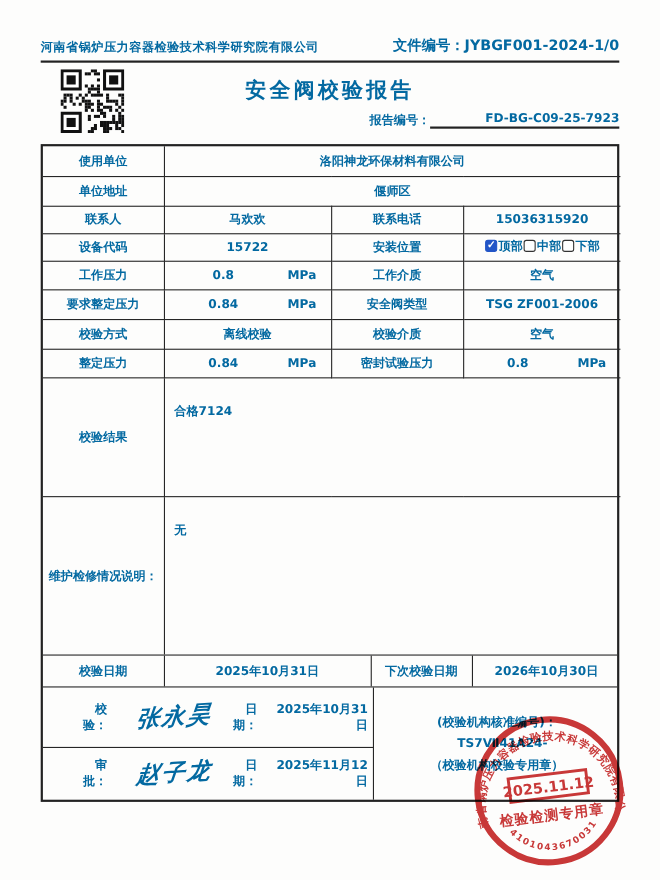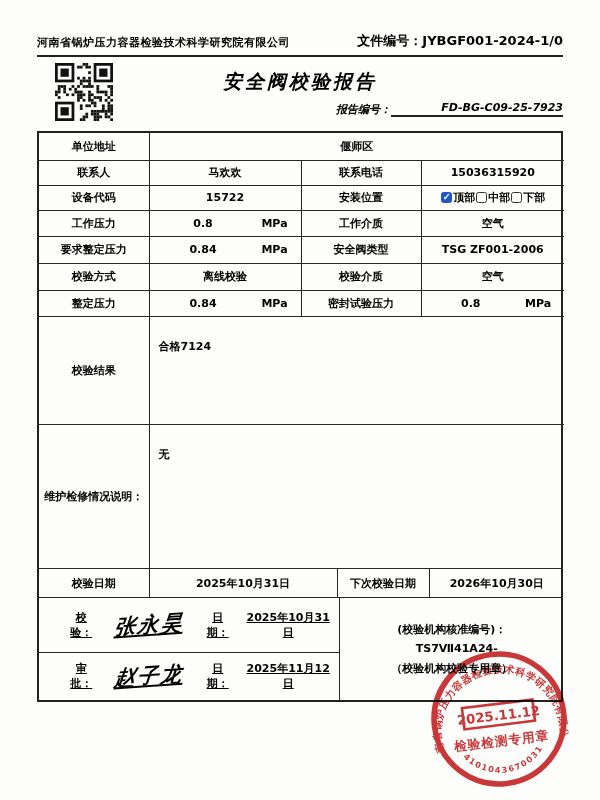--- a/index.html
+++ b/index.html
@@ -1,31 +1,31 @@
 <!DOCTYPE html>
 <html><head>
 <meta charset="utf-8">
 <style>
   * { margin:0; padding:0; box-sizing:border-box; }
   html,body { background:#f5f5f3; }
   .page {
     width:600px; height:800px; margin:0 auto; position:relative;
-    background:#fdfdfc; color:#000000; overflow:hidden;
+    background:#fdfdfc; color:#0369a1; overflow:hidden;
     font-family:"DejaVu Sans","Liberation Sans",sans-serif; font-weight:700;
   }
   .inner { margin:0 37px; }
 
   
   .tophdr { display:flex; justify-content:space-between; align-items:flex-end;
             padding-top:32px; padding-bottom:5px; border-bottom:2.5px solid #222; }
   .tophdr .company { font-size:11px; letter-spacing:.5px; }
   .tophdr .docno  { font-size:13px; }
 
   
-  .titleband { position:relative; height:66px;font-style:italic; }
+  .titleband { position:relative; height:66px; }
   .qr { position:absolute; left:18px; top:6px; width:58px; height:58px; }
   .title { text-align:center; font-size:19px; letter-spacing:3px; padding-top:12px; }
   .reportno { display:flex; justify-content:flex-end; align-items:flex-end;
               font-size:11px; margin-top:6px; }
   .reportno .num { display:inline-block; width:172px; text-align:right;
                    border-bottom:2px solid #222; padding-bottom:1px; }
 
   
   .report-table { border:2.5px solid #222; margin-top:8px; }
   table.t { width:100%; border-collapse:collapse; border:hidden; table-layout:fixed; }
@@ -40,21 +40,21 @@
 
   .opts { padding:1px 3px; line-height:1.35;font-family:Liberation Serif, serif; }
   .opt  { white-space:nowrap; }
   .cb { display:inline-block; width:11px; height:11px; border:1.3px solid #333;
         border-radius:2.5px; vertical-align:-1.5px; margin:0 1px; background:#fff;
         position:relative; }
   .cb.checked { background:#2356c7; border-color:#2356c7; }
   .cb.checked::after { content:"✓"; position:absolute; left:0; top:-1px; width:100%;
         text-align:center; color:#fff; font-size:9.5px; line-height:11px; }
 
-  .signrow { display:flex; align-items:center; text-align:center; padding-left:22px; gap:8px;text-decoration:underline; }
+  .signrow { display:flex; align-items:center; text-align:right; padding-left:22px; gap:8px; }
   .sig { display:inline-block; font-family:"DejaVu Serif","Liberation Serif",serif;
          font-style:italic; font-size:21px; letter-spacing:2px;
          transform:rotate(-4deg) skewX(-10deg); white-space:nowrap; min-width:88px; }
   .agency { text-align:left; font-size:10.5px; line-height:1.75;
             padding-left:38px; vertical-align:top; padding-top:20px; }
   .agency .l2 { padding-left:10px; }
 
   
   .stamp { position:absolute; left:428px; top:648px; width:142px; height:142px;
            transform:rotate(-7deg); opacity:.9; mix-blend-mode:multiply;
@@ -204,20 +204,24 @@
     <div class="report-table">
 
       <table class="t">
         <colgroup>
             <col style="width:110px">
             <col style="width:152px">
             <col style="width:120px">
             <col style="width:143px">
           </colgroup>
         <tbody>
+            <tr style="height:27px">
+          <td>使用单位</td>
+          <td colspan="3">洛阳神龙环保材料有限公司</td>
+        </tr>
         <tr style="height:27px">
           <td>单位地址</td>
           <td colspan="3">偃师区</td>
         </tr>
         <tr style="height:25px">
           <td>联系人</td>
           <td>马欢欢</td>
           <td>联系电话</td>
           <td>15036315920</td>
         </tr>

